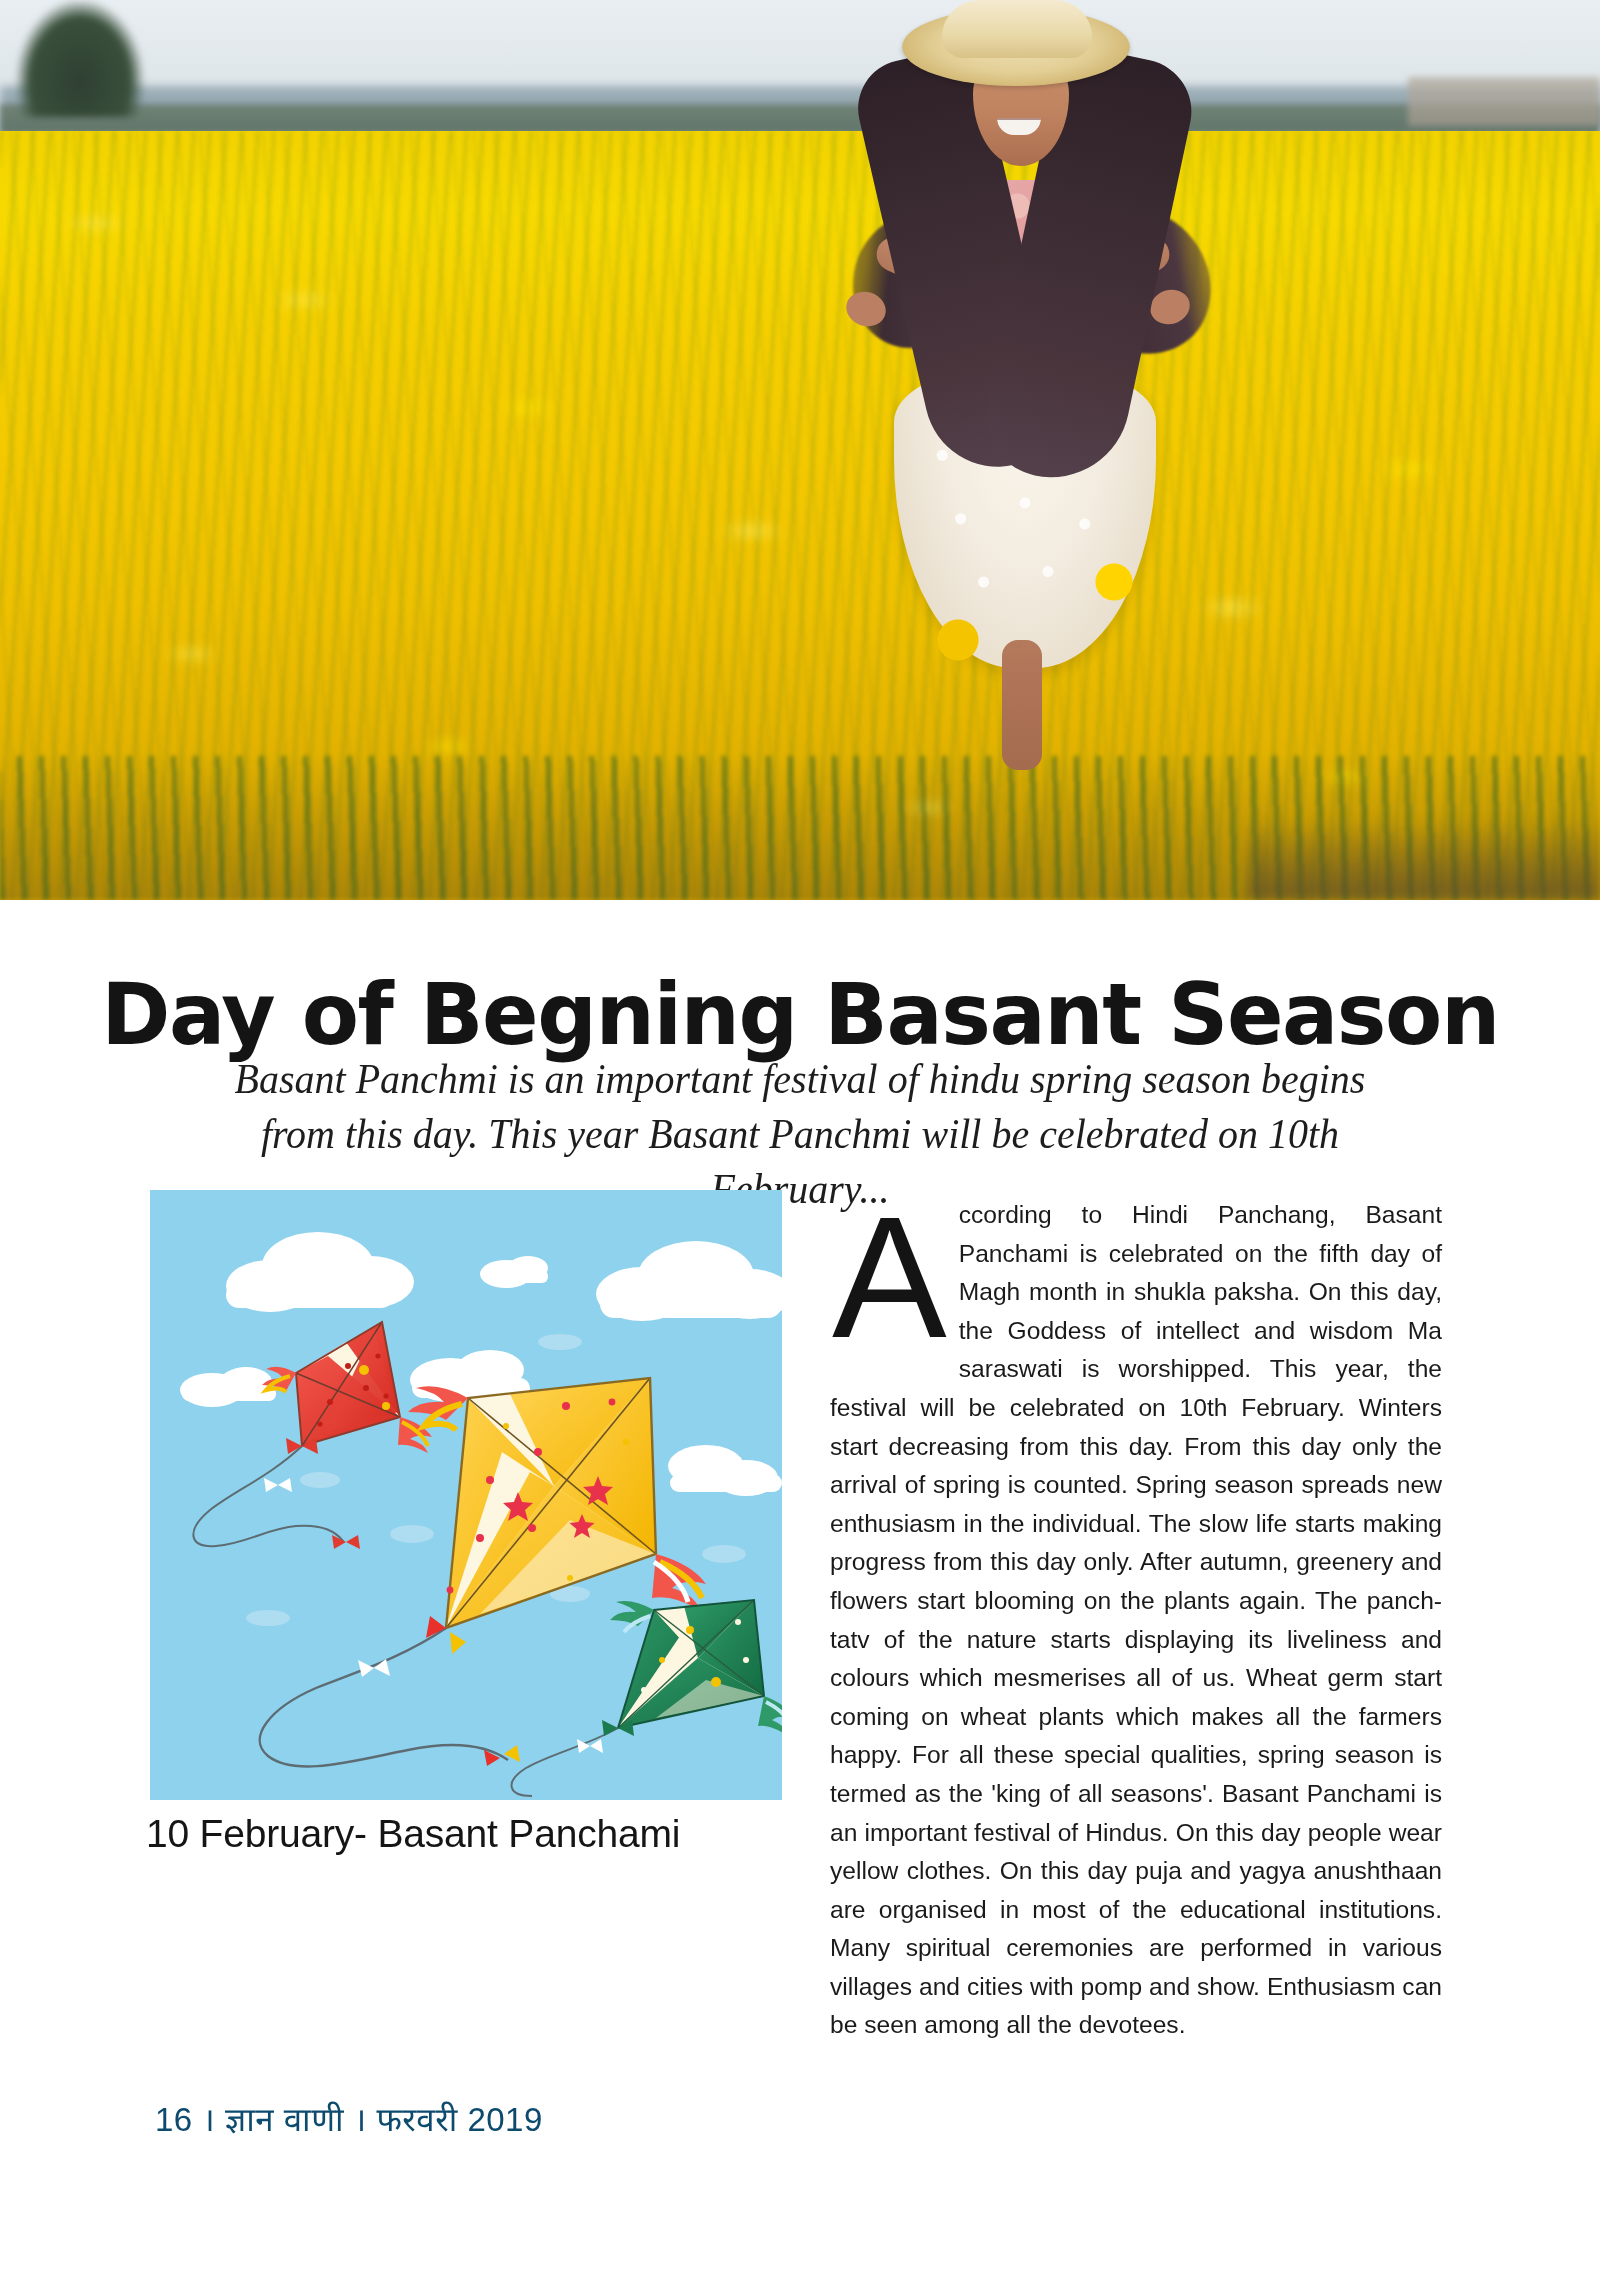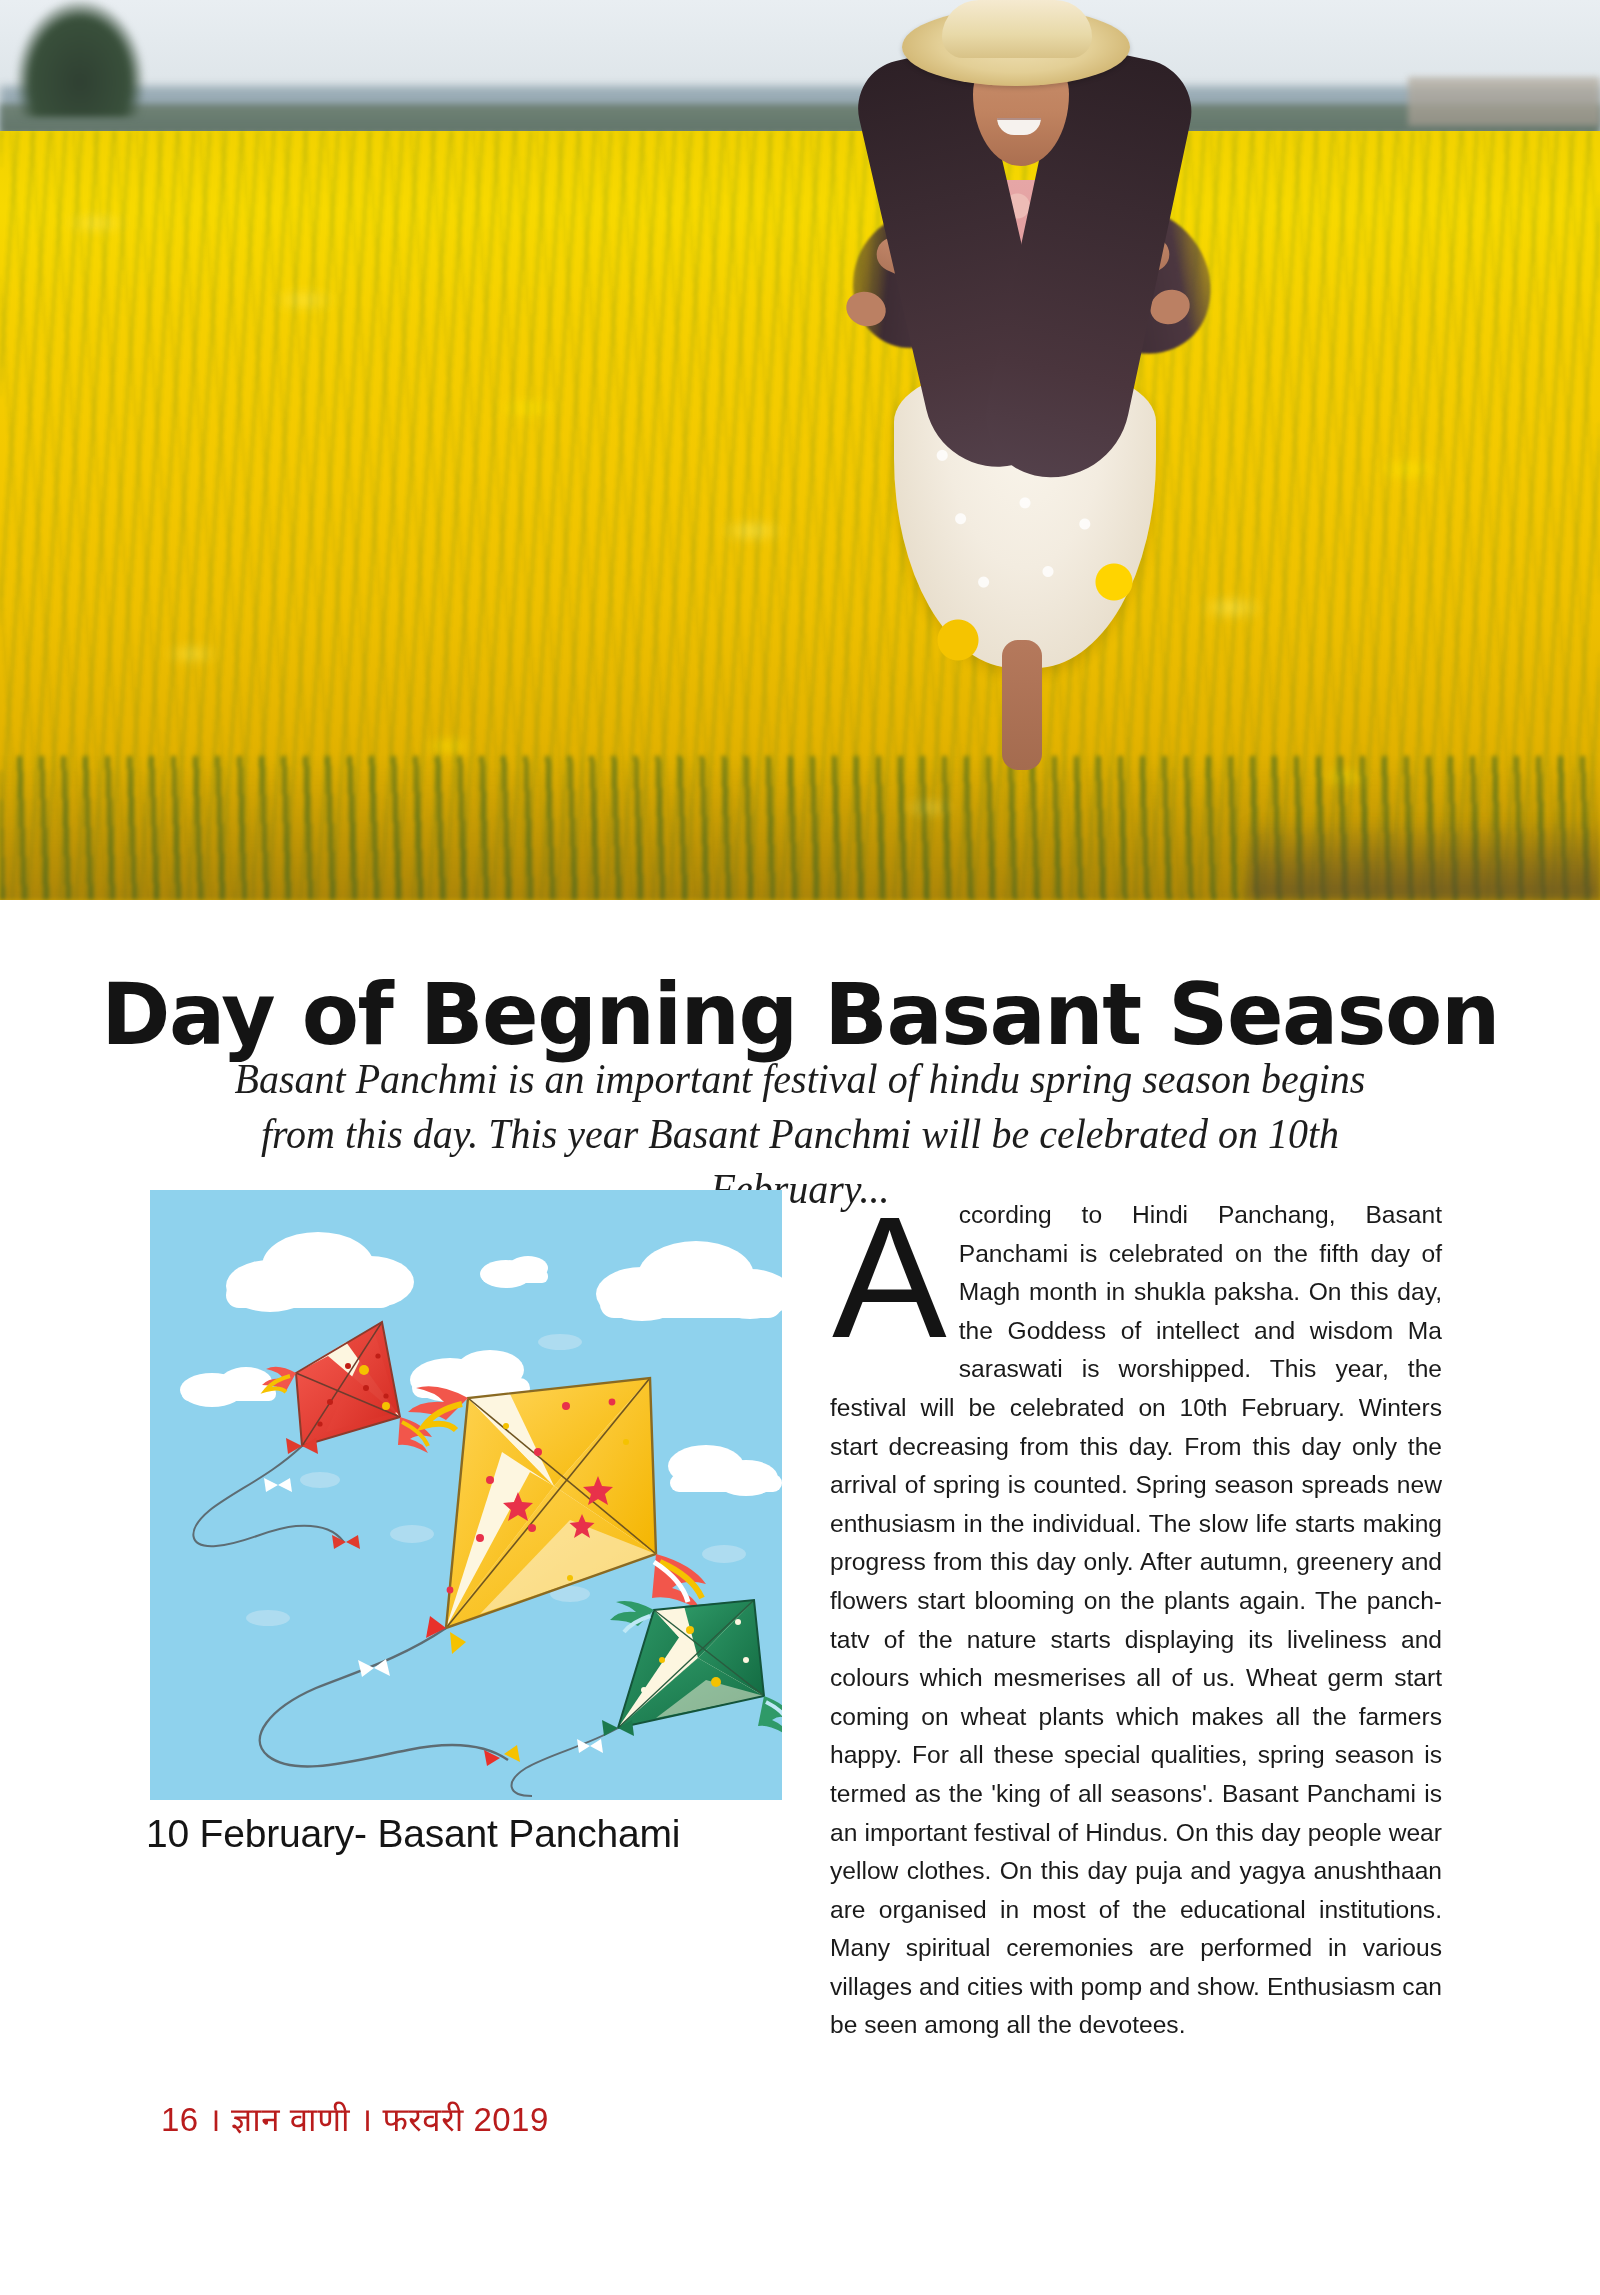--- a/index.html
+++ b/index.html
@@ -342,24 +342,24 @@
     font-weight: 400;
     font-size: 172px;
     line-height: 150px;
     padding: 6px 12px 0 2px;
     color: #141414;
   }
 
   
   .footer {
     position: absolute;
-    left: 161px; top: 2096px;
+    left: 155px; top: 2096px;
     font-family: "Liberation Sans", sans-serif;
     font-size: 33px;
-    color: #b91c1c;
+    color: #0c4a6e;
     letter-spacing: .5px;
     white-space: nowrap;
   }
 </style>
 </head>
 <body>
 
 <div class="page">
 
   <div class="hero">

